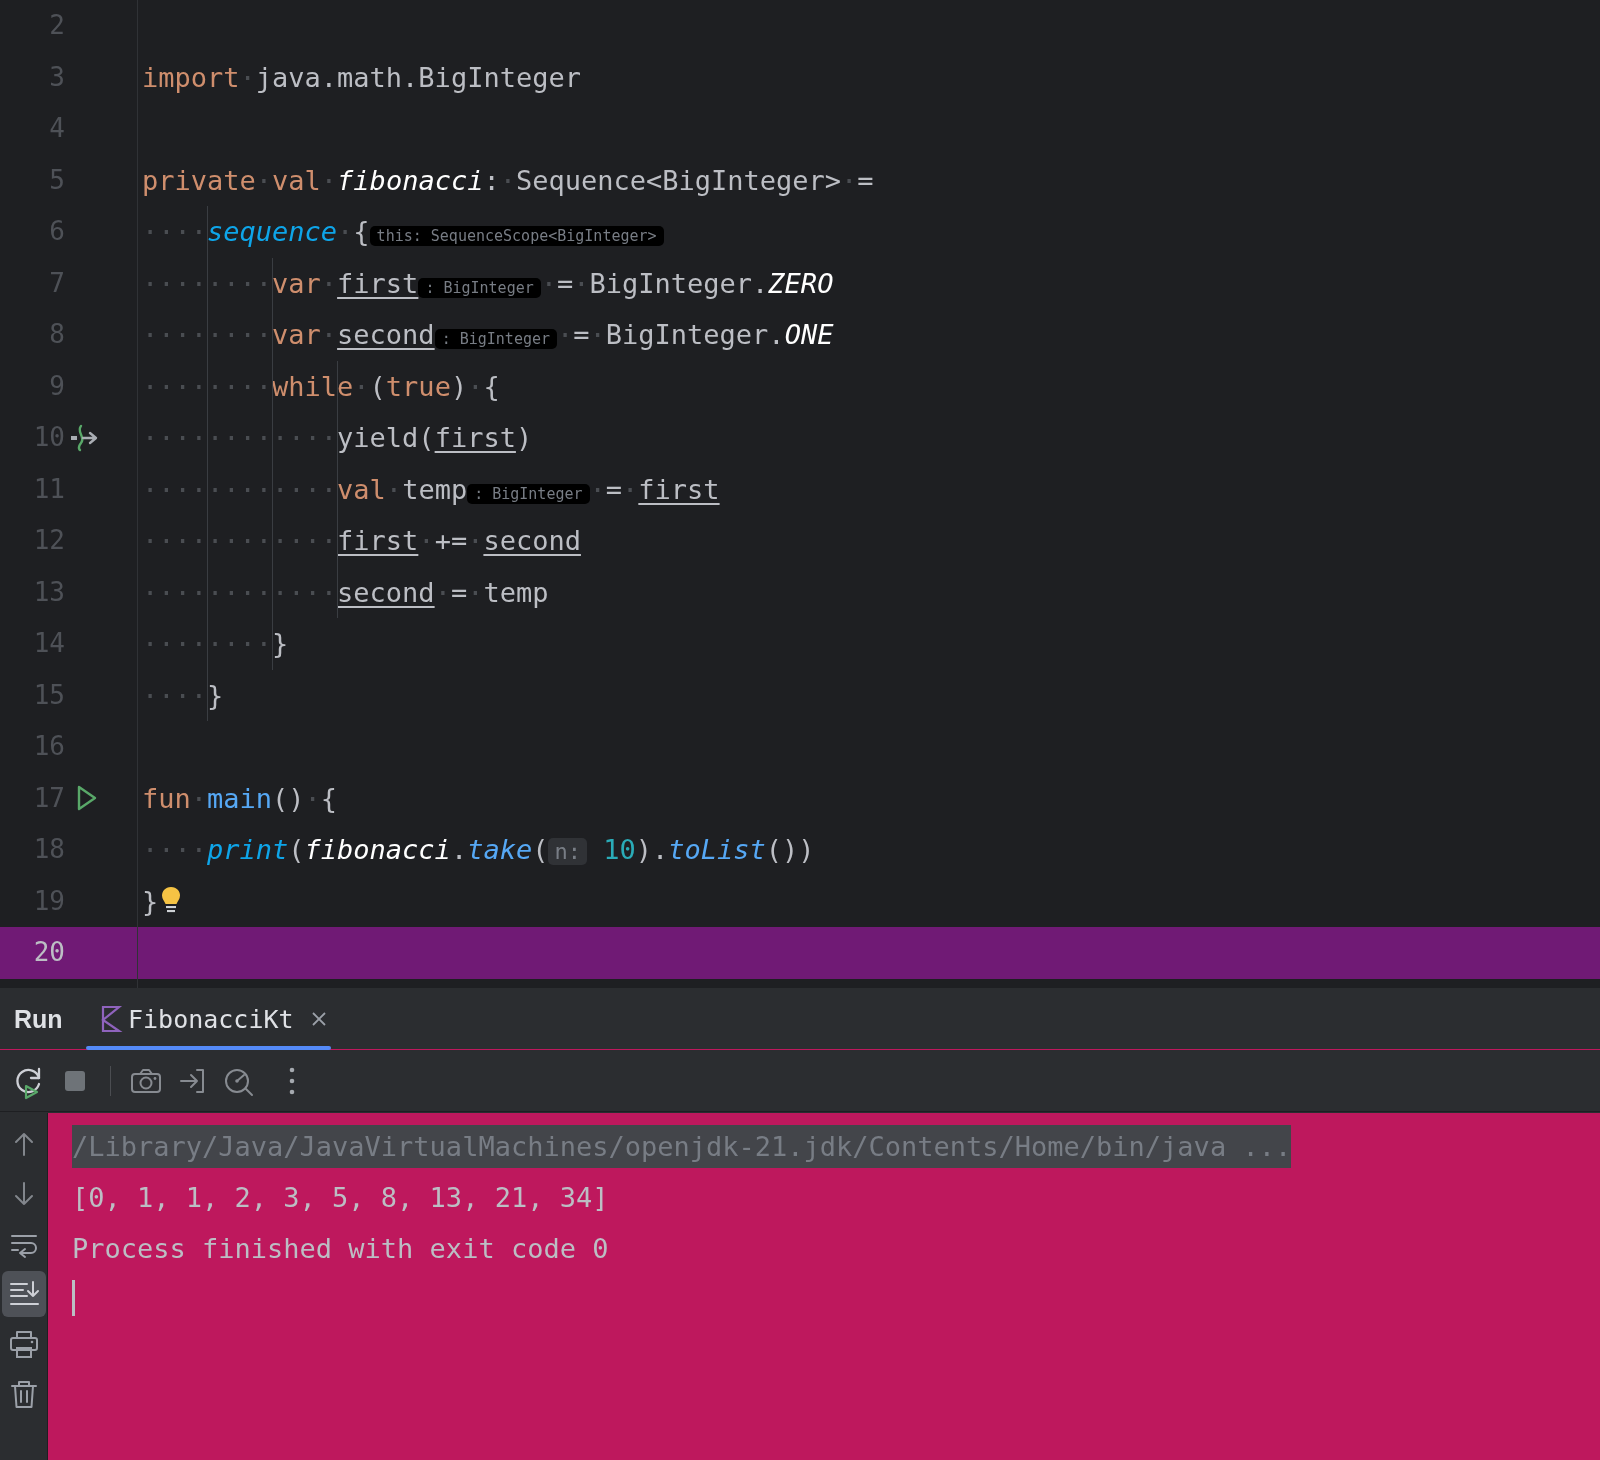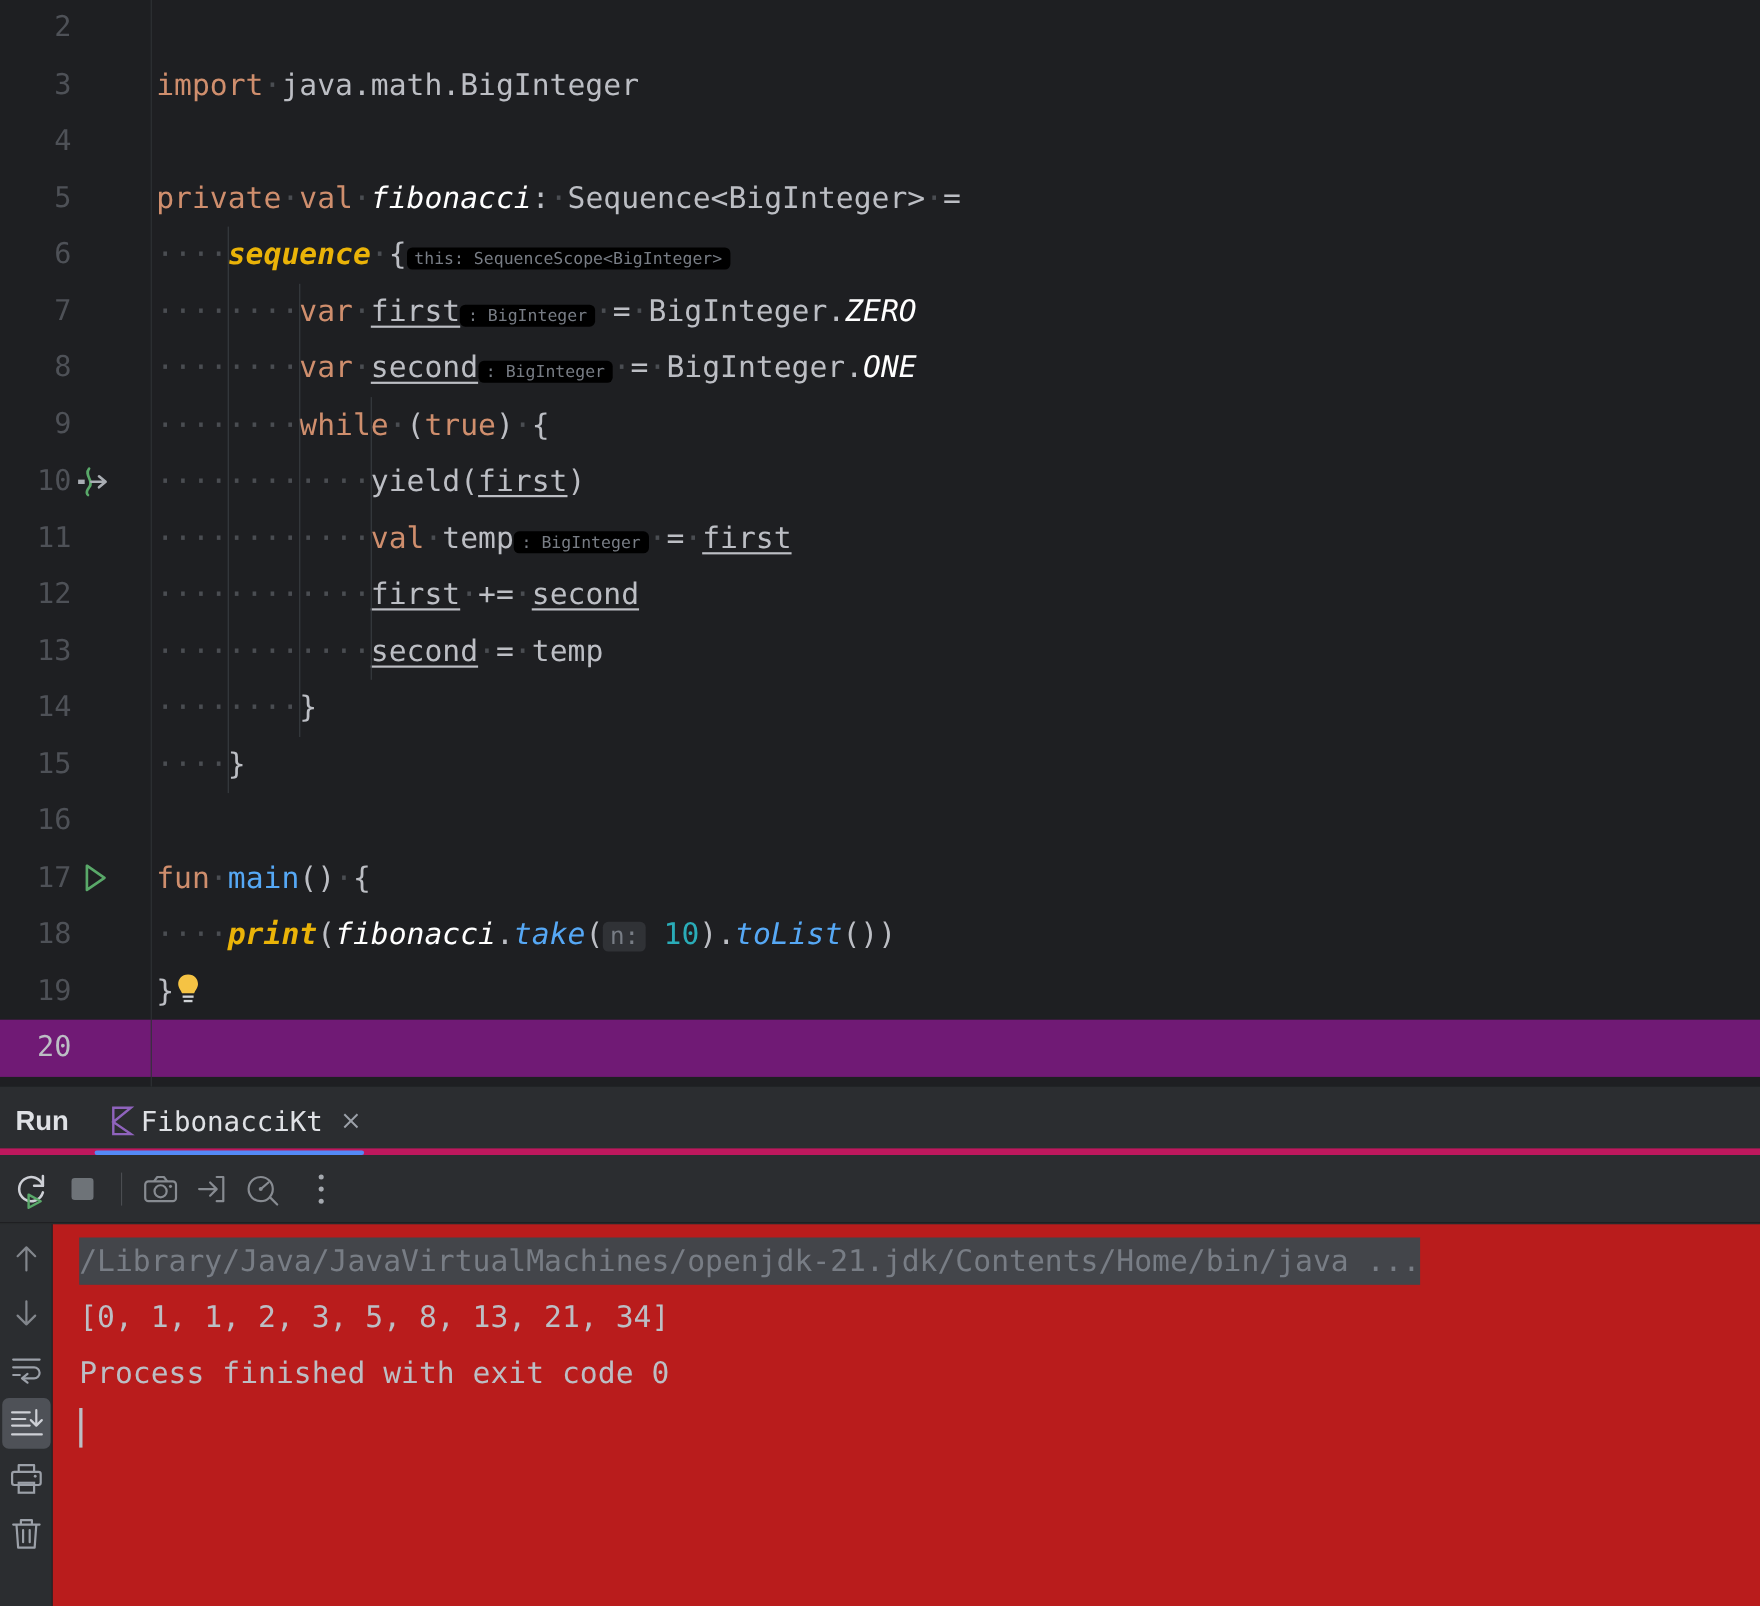--- a/index.html
+++ b/index.html
@@ -46,21 +46,21 @@
     font-size: 27px;
     font-family: "DejaVu Sans Mono", monospace;
     color: #bcbec4;
   }
   
   .kw   { color: #cf8e6d; }
   .pln  { color: #bcbec4; margin-top: 12px; }
   .fld  { color: #ffffff; font-style: italic; }
   .fn   { color: #56a8f5; }
   .fni  { color: #56a8f5; font-style: italic; text-align: right; }
-  .itl  { color: #eab308; font-style: italic; font-weight: bold; }
+  .itl  { color: #0ea5e9; font-style: italic; }
   .num  { color: #2aacb8; }
   .ws   { color: #4a4d52; }
   .udl  { text-decoration: underline; text-decoration-color: #bcbec4;
           text-underline-offset: 4px; }
   .hint {
     color: #787d85; background: #000000;
     border-radius: 5px; padding: 1px 7px;
     font-size: 15px;
   }
   .hint2 {
@@ -75,21 +75,21 @@
 
   
   #runpanel {
     position: absolute; left: 0; top: 988px;
     width: 1600px; height: 472px;
     background: #2b2d30;
   }
   #toptabbar {
     position: relative; height: 62px; width: 1600px;
     background: #2b2d30;
-    border-bottom: 6px solid #be185d;
+    border-bottom: 1px solid #be185d;
   }
   #run-label {
     position: absolute; left: 14px; top: 0;
     line-height: 62px; font-size: 25px; color: #dfe1e5;
     font-family: "Liberation Sans", sans-serif; font-weight: 700;
   }
   #tab-fib {
     position: absolute; left: 84px; top: 0;
     height: 62px; display: flex; align-items: center; 
     padding: 0 14px;
@@ -130,21 +130,21 @@
     padding-top: 8px; gap: 4px;
     border-right: 1px solid #1e1f22;
   }
   .sb-btn {
     width: 44px; height: 46px;
     display: flex; align-items: center; justify-content: center;
     border-radius: 6px;
   }
   .sb-btn.active { background: #4e5157; }
   #console {
-    flex: 1; height: 347px; background: #b91c1c;
+    flex: 1; height: 347px; background: #be185d;
     padding: 8px 0 0 0; overflow: hidden;
   }
   .cline {
     height: 51px; line-height: 51px;
     font-size: 27px; color: #bcbec4;
     font-family: "DejaVu Sans Mono", monospace;
     white-space: pre; padding-left: 24px;
   }
   .cline.cmd {
     color: #787d85;

